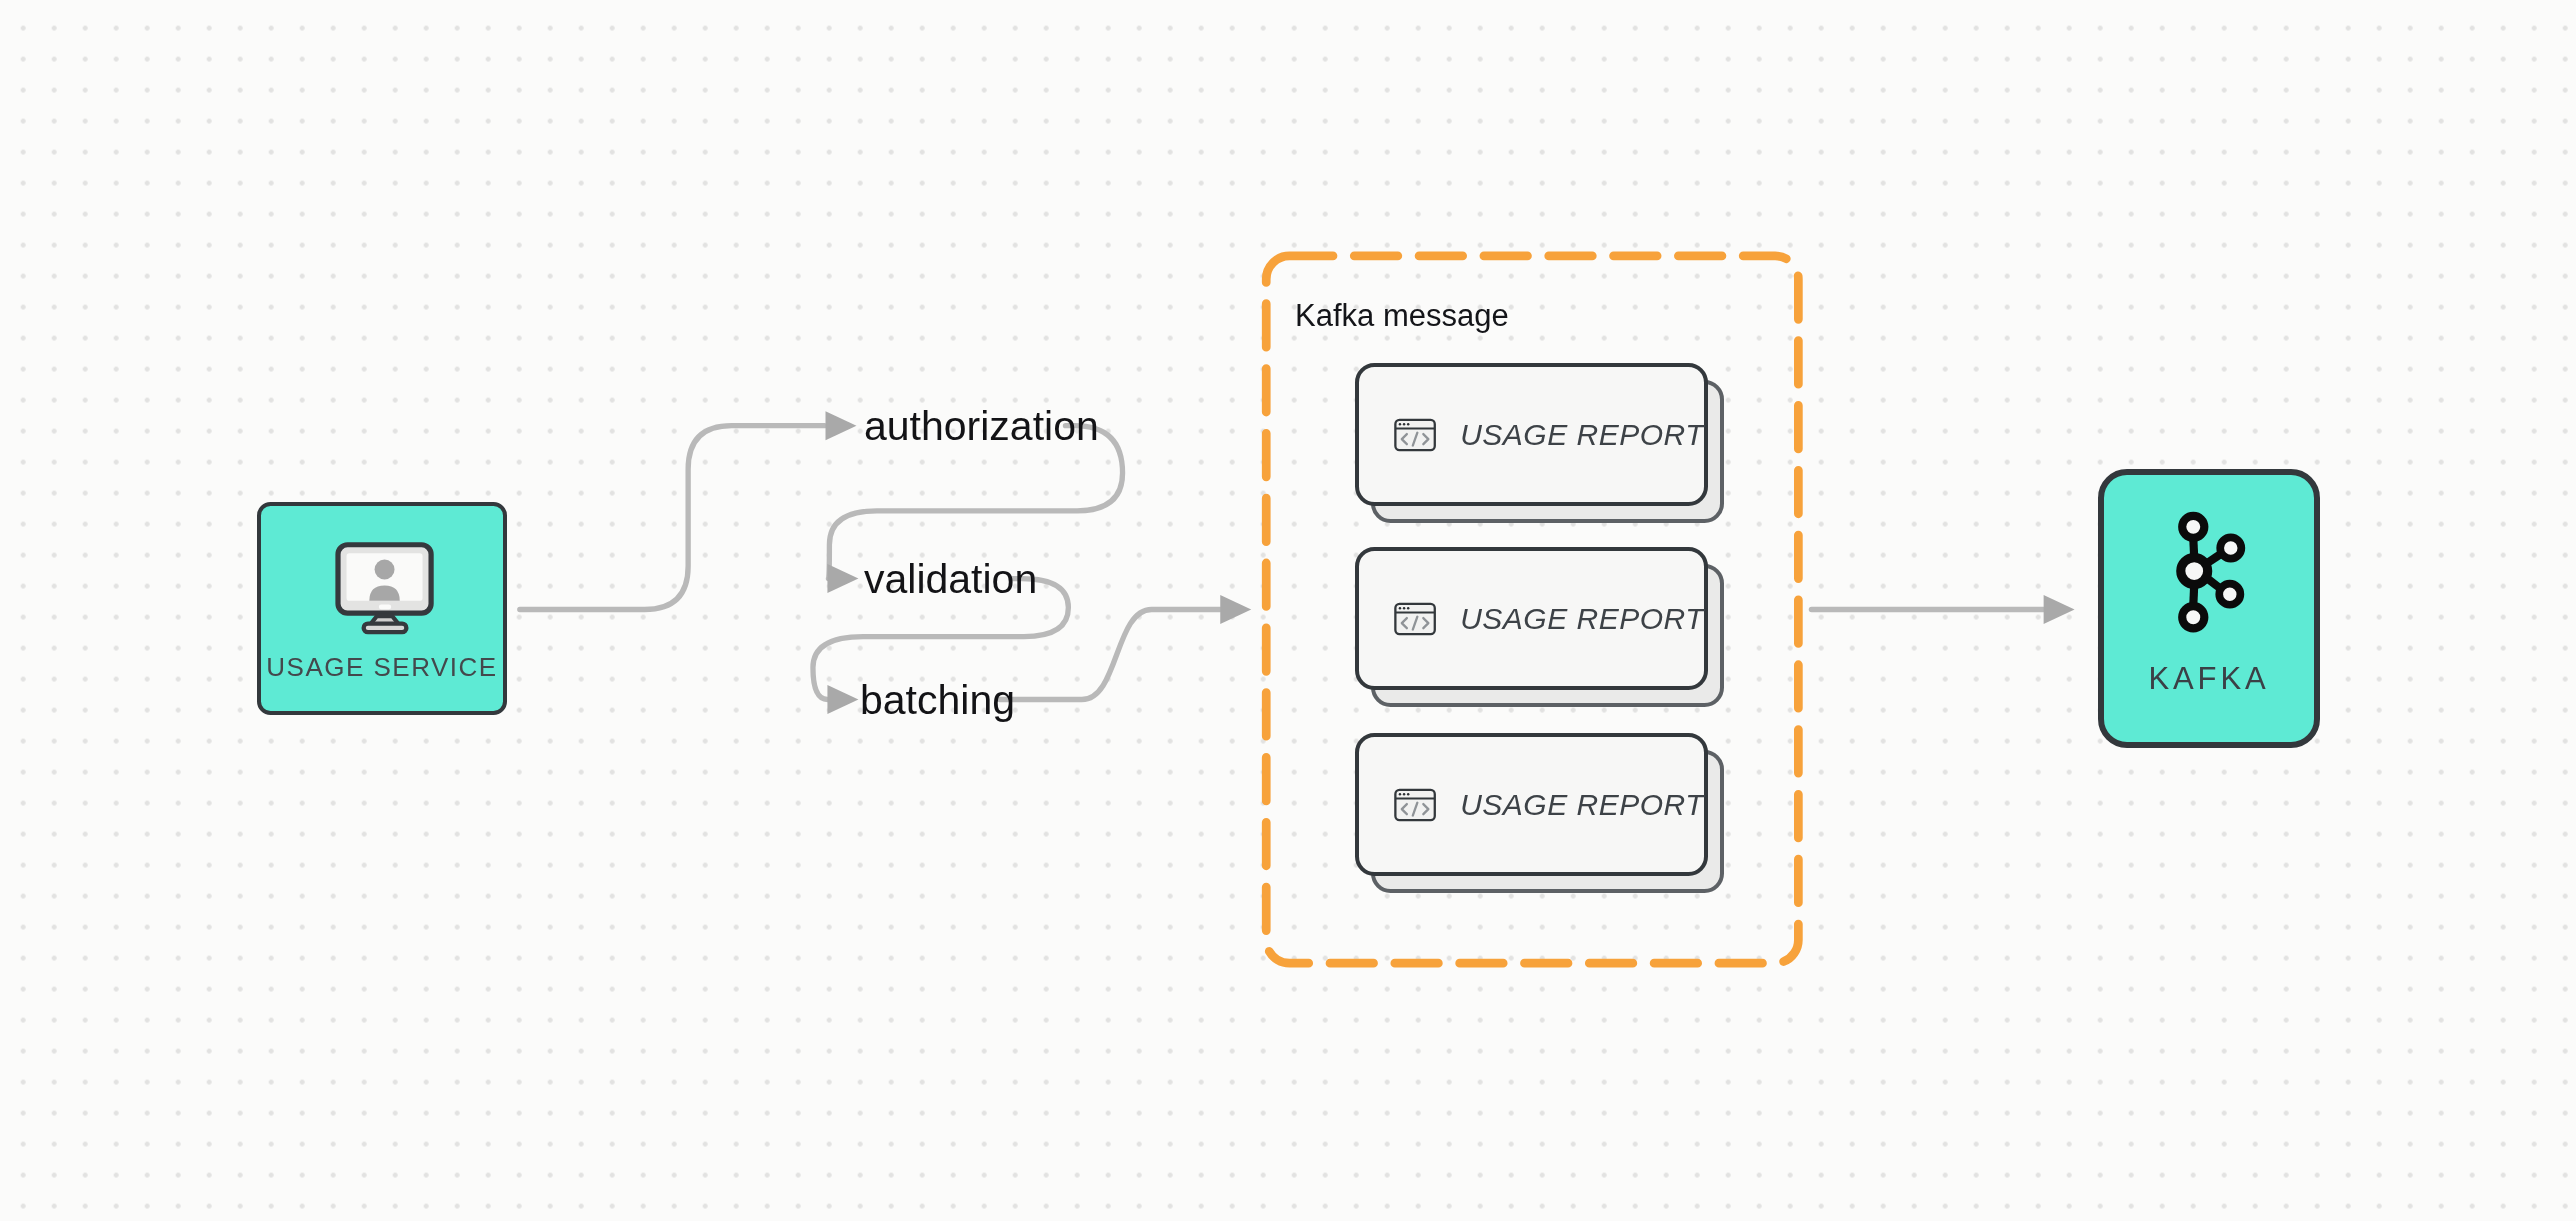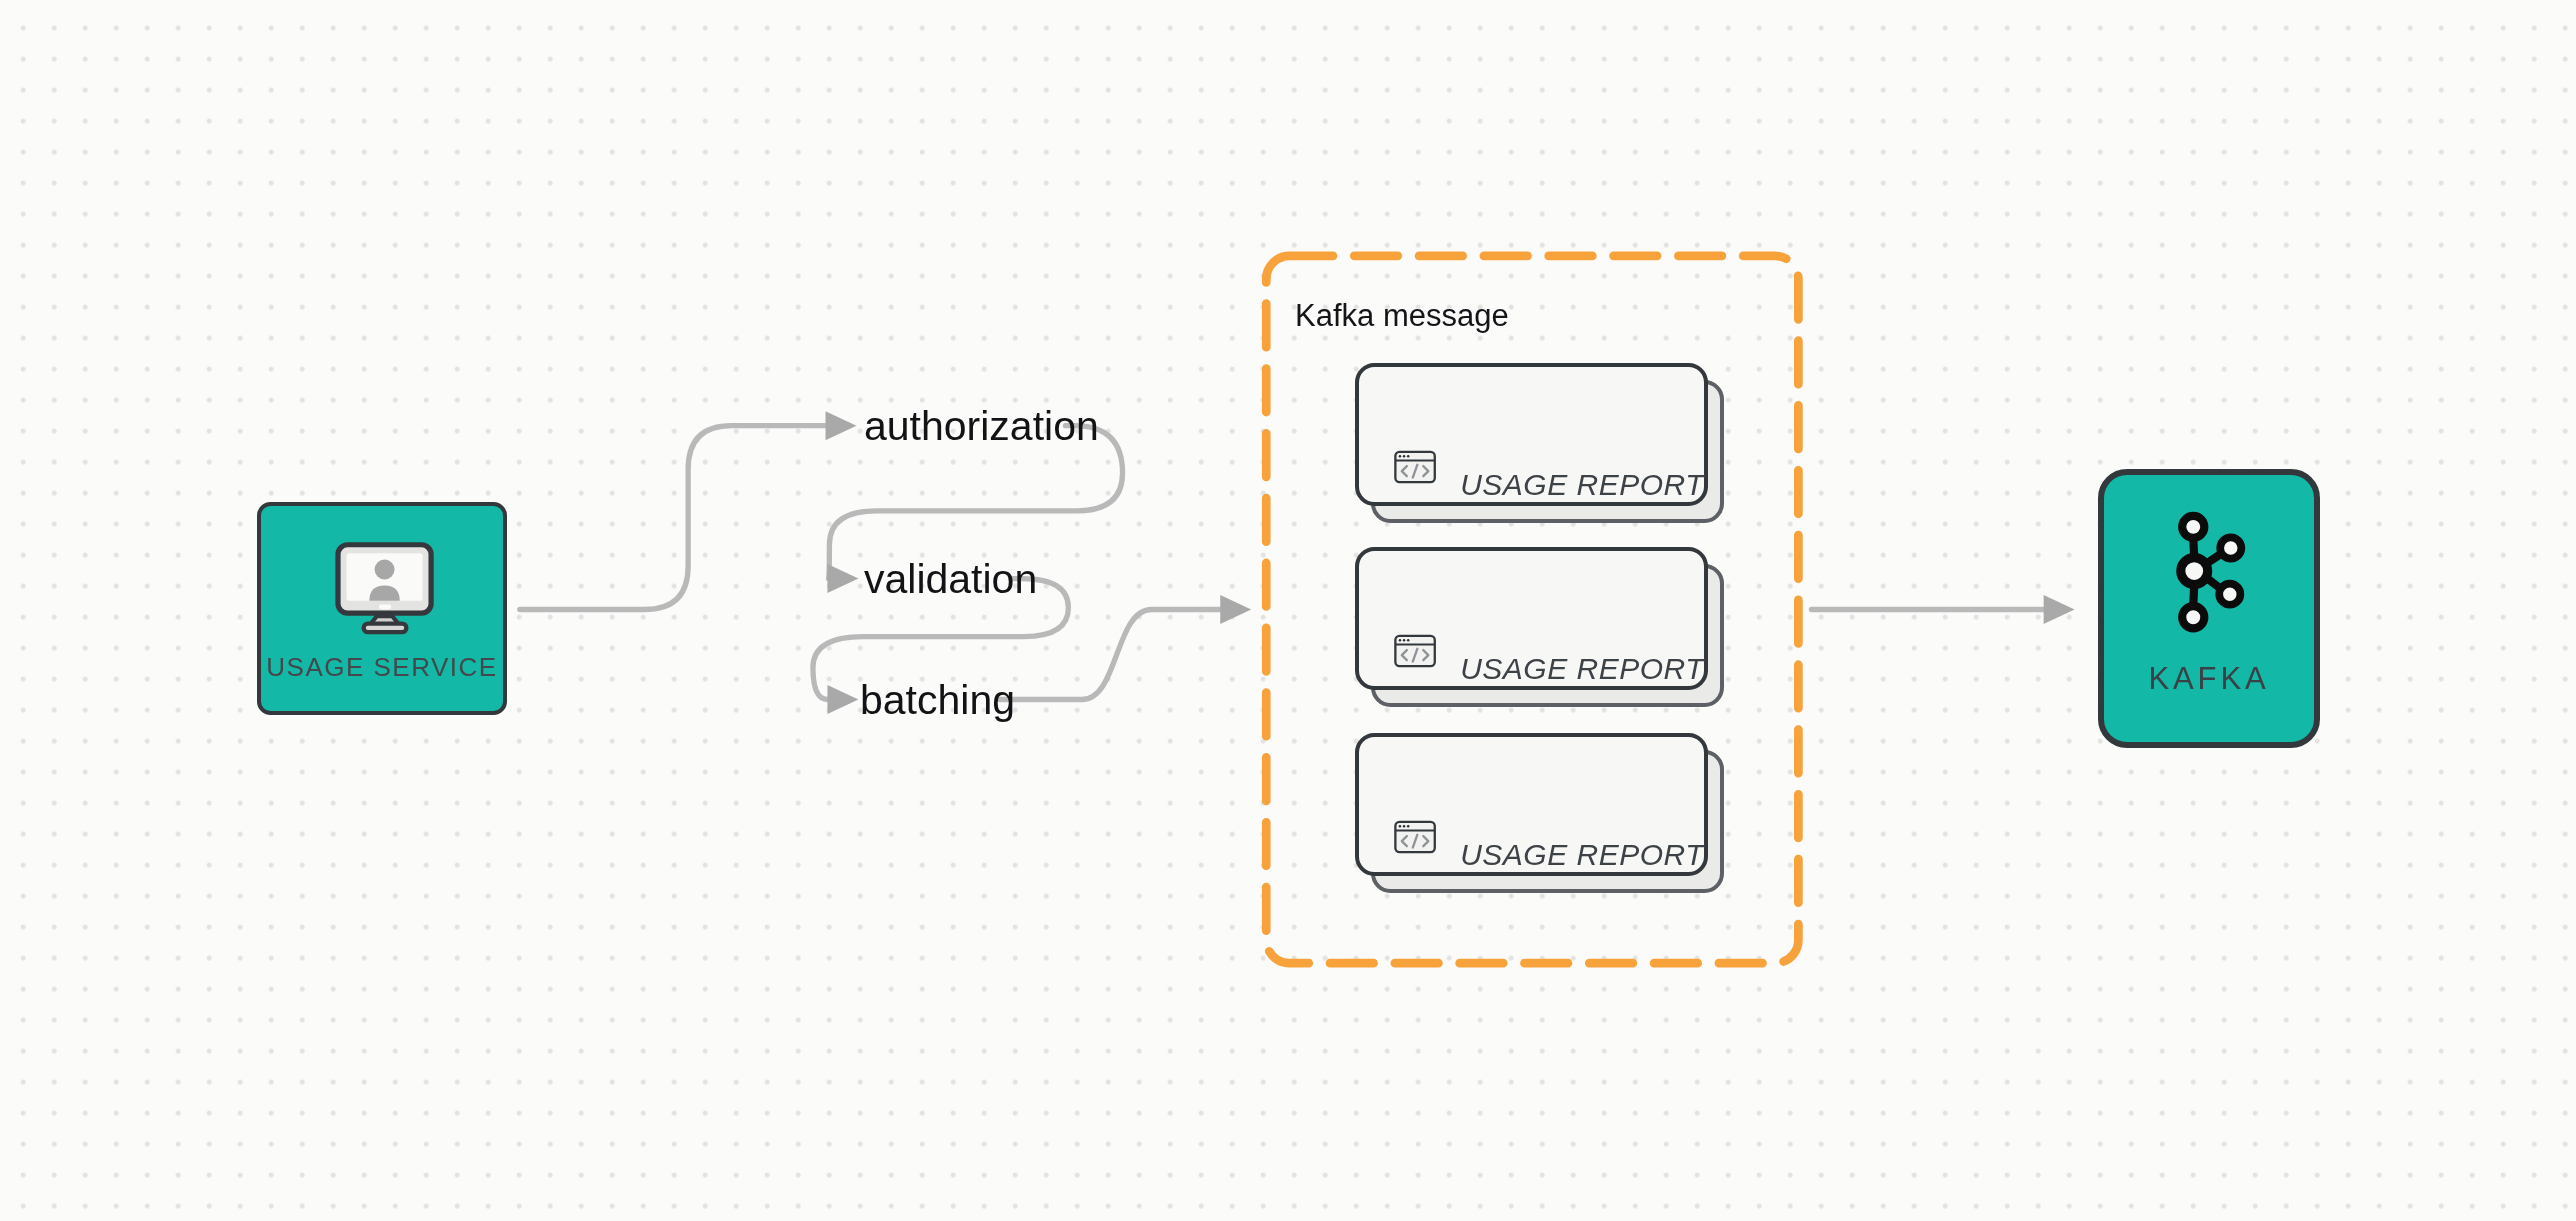--- a/index.html
+++ b/index.html
@@ -18,21 +18,21 @@
 
   
   svg.overlay { position: absolute; left: 0; top: 0; }
   .connector { fill: none; stroke: #b9b9b9; stroke-width: 5.5; stroke-linecap: round; stroke-linejoin: round; }
   .arrowhead { fill: #a9a9a9; stroke: none; }
   .dashed-rect { fill: none; stroke: #f7a23b; stroke-width: 9; stroke-dasharray: 45 22; stroke-linecap: round; }
 
   
   .node {
     position: absolute;
-    background: #14b8a6;
+    background: #5eead4;
     border: 4.8px solid #33383c;
     border-radius: 13.5px;
   }
   .node-usage-service { left: 257px; top: 502px; width: 250px; height: 213px; }
   .node-kafka { left: 2098px; top: 469px; width: 222px; height: 279px; border-width: 6.8px; border-radius: 29px; }
   .node-icon { position: absolute; }
   .monitor-icon { left: 72px; top: 34px; }
   .kafka-icon { left: 71px; top: 36px; }
   .node-label {
     position: absolute; left: 0; right: 0; text-align: center;
@@ -60,21 +60,21 @@
   .card-wrap.c1 { top: 363px; }
   .card-wrap.c2 { top: 547px; }
   .card-wrap.c3 { top: 733px; }
   .card-shadow {
     position: absolute; left: 15.5px; top: 16.5px; width: 353px; height: 143px;
     background: #eaeae9; border: 4.8px solid #5d6165; border-radius: 19.4px;
   }
   .card {
     position: absolute; left: 0; top: 0; width: 353px; height: 143px;
     background: #f7f7f6; border: 4.8px solid #33383c; border-radius: 19.4px;
-    display: flex; align-items: flex-end; padding-left: 35px; gap: 24px;
+    display: flex; align-items: center; padding-left: 35px; gap: 24px;
   }
   .card-label {
     font-size: 30px; font-style: italic; color: #3d4247; letter-spacing: 0.5px; white-space: nowrap;
   }
 </style>
 </head>
 <body>
 
 <div class="dot-grid"></div>
 

